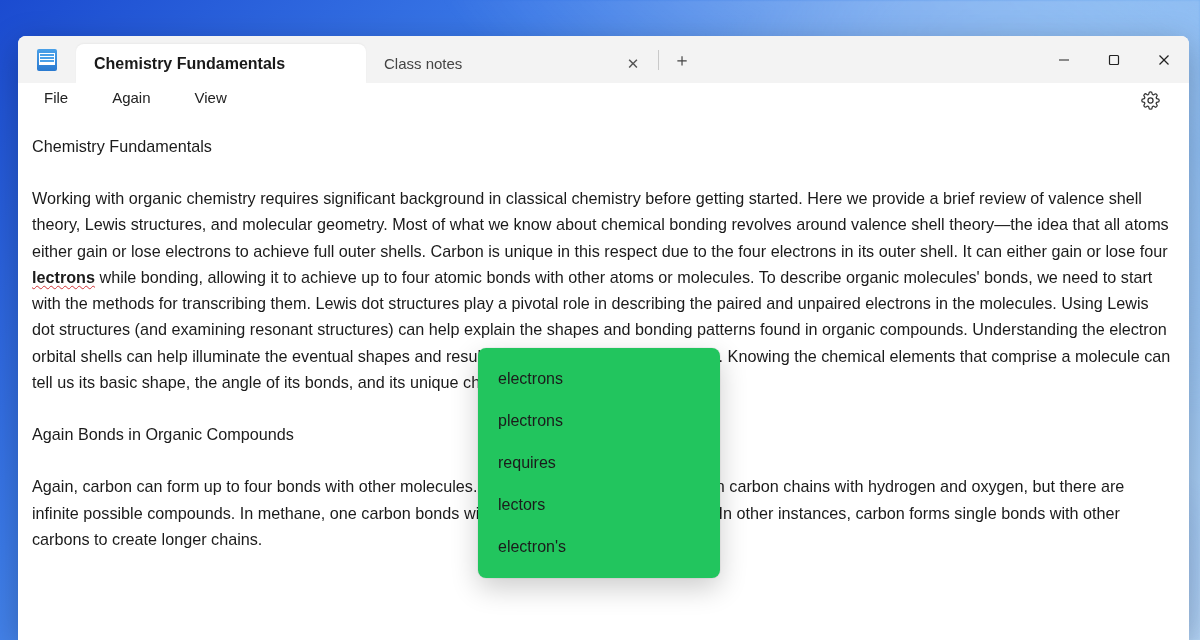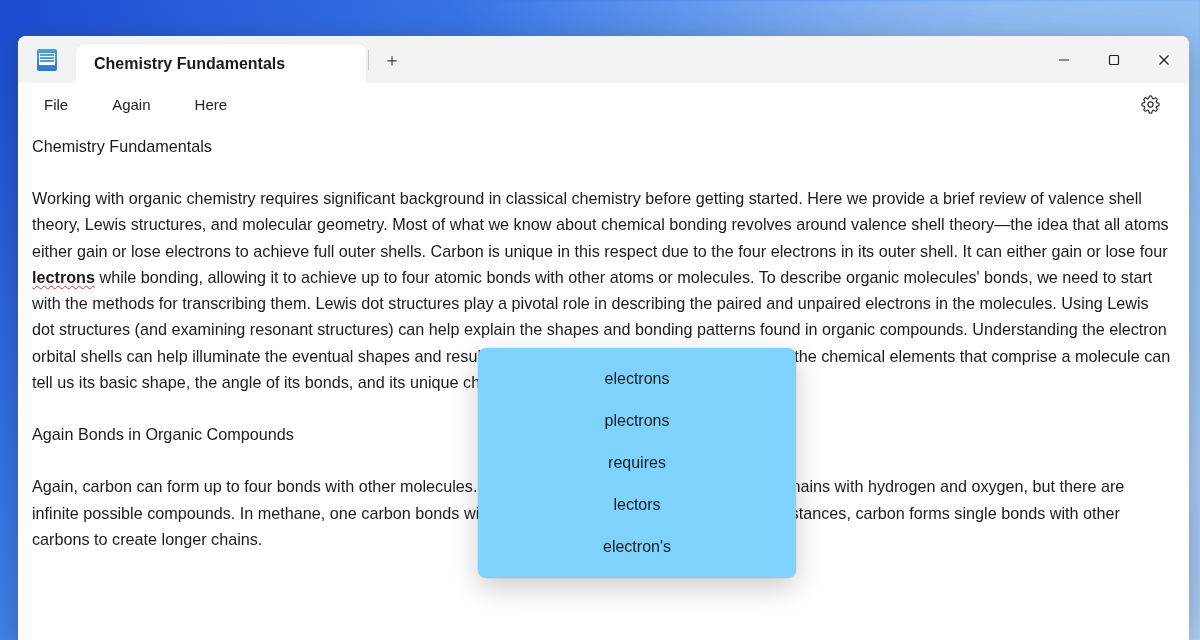--- a/index.html
+++ b/index.html
@@ -85,21 +85,21 @@
     display:flex; align-items:center; margin-left:auto;
   }
   .win-btn {
     width: 50px; height: 47px;
     display:flex; align-items:center; justify-content:center;
     color:#222;
   }
   .win-btn svg { width:12px; height:12px; }
   .menubar {
     height: 44px; background:#fff;
-    display:flex; align-items:center;
+    display:flex; align-items:flex-start;
     padding: 0 22px 0 12px;
     border-bottom: 1px solid rgba(0,0,0,0);
   }
   .menu-item {
     padding: 6px 14px; font-size:15px; color:#222;
     border-radius:4px; margin-right: 16px;
   }
   .menu-item:last-of-type { margin-right:0; }
   .settings-btn {
     margin-left:auto; width:34px; height:34px;
@@ -117,46 +117,49 @@
   .editor .para { margin-top: 26px; }
   .spell-err {
     text-decoration: underline wavy #d13438;
     text-decoration-thickness: 1.2px;
     text-underline-offset: 2px;
     font-weight: bold;
   }
   .spell-menu {
     position: absolute;
     left: 460px; top: 312px;
-    width: 318px;
-    background: #7dd3fc;
+    width: 242px;
+    background: #22c55e;
     border-radius: 8px;
     box-shadow: 0 10px 28px rgba(0,0,0,0.20), 0 0 0 1px rgba(0,0,0,0.04);
     padding: 10px 0;
-    text-align: center;
   }
   .suggestion {
     padding: 12px 20px;
     font-size: 16px; color:#1b1b1b;
   }
 </style>
 </head>
 <body>
 
 <div class="bg-wave"></div>
 
 <div class="window">
 
   <div class="titlebar">
     <div class="app-icon-wrap">
       <div class="app-icon"></div>
     </div>
     <div class="tabs">
       <div class="tab active">
         <span>Chemistry Fundamentals</span>
+      </div>
+      <div class="tab">
+        <span>Class notes</span>
+        <span class="tab-close">✕</span>
       </div>
       <div class="tab-sep"></div>
       <div class="new-tab">
         <span>＋</span>
       </div>
     </div>
     <div class="win-controls">
       <div class="win-btn">
         <svg viewBox="0 0 12 12">
             <line x1="1" y1="6" x2="11" y2="6" stroke="currentColor" stroke-width="1.2"></line>
@@ -172,21 +175,21 @@
             <line x1="1.5" y1="1.5" x2="10.5" y2="10.5" stroke="currentColor" stroke-width="1.2"></line>
             <line x1="10.5" y1="1.5" x2="1.5" y2="10.5" stroke="currentColor" stroke-width="1.2"></line>
           </svg>
       </div>
     </div>
   </div>
 
   <div class="menubar">
     <div class="menu-item">File</div>
     <div class="menu-item">Again</div>
-    <div class="menu-item">Here</div>
+    <div class="menu-item">View</div>
     <div class="settings-btn">
       <svg width="19" height="19" viewBox="0 0 24 24" fill="none" stroke="currentColor" stroke-width="1.6">
         <circle cx="12" cy="12" r="3.2"></circle>
         <path d="M19.4 15a1.7 1.7 0 0 0 .34 1.87l.06.06a2 2 0 1 1-2.83 2.83l-.06-.06a1.7 1.7 0 0 0-1.87-.34 1.7 1.7 0 0 0-1 1.56V21a2 2 0 0 1-4 0v-.09a1.7 1.7 0 0 0-1-1.56 1.7 1.7 0 0 0-1.87.34l-.06.06a2 2 0 1 1-2.83-2.83l.06-.06a1.7 1.7 0 0 0 .34-1.87 1.7 1.7 0 0 0-1.56-1H3a2 2 0 0 1 0-4h.09a1.7 1.7 0 0 0 1.56-1 1.7 1.7 0 0 0-.34-1.87l-.06-.06a2 2 0 1 1 2.83-2.83l.06.06a1.7 1.7 0 0 0 1.87.34H9a1.7 1.7 0 0 0 1-1.56V3a2 2 0 0 1 4 0v.09a1.7 1.7 0 0 0 1 1.56 1.7 1.7 0 0 0 1.87-.34l.06-.06a2 2 0 1 1 2.83 2.83l-.06.06a1.7 1.7 0 0 0-.34 1.87V9a1.7 1.7 0 0 0 1.56 1H21a2 2 0 0 1 0 4h-.09a1.7 1.7 0 0 0-1.56 1z"></path>
       </svg>
     </div>
   </div>
 
   <div class="editor">
     <p>Chemistry Fundamentals</p>

